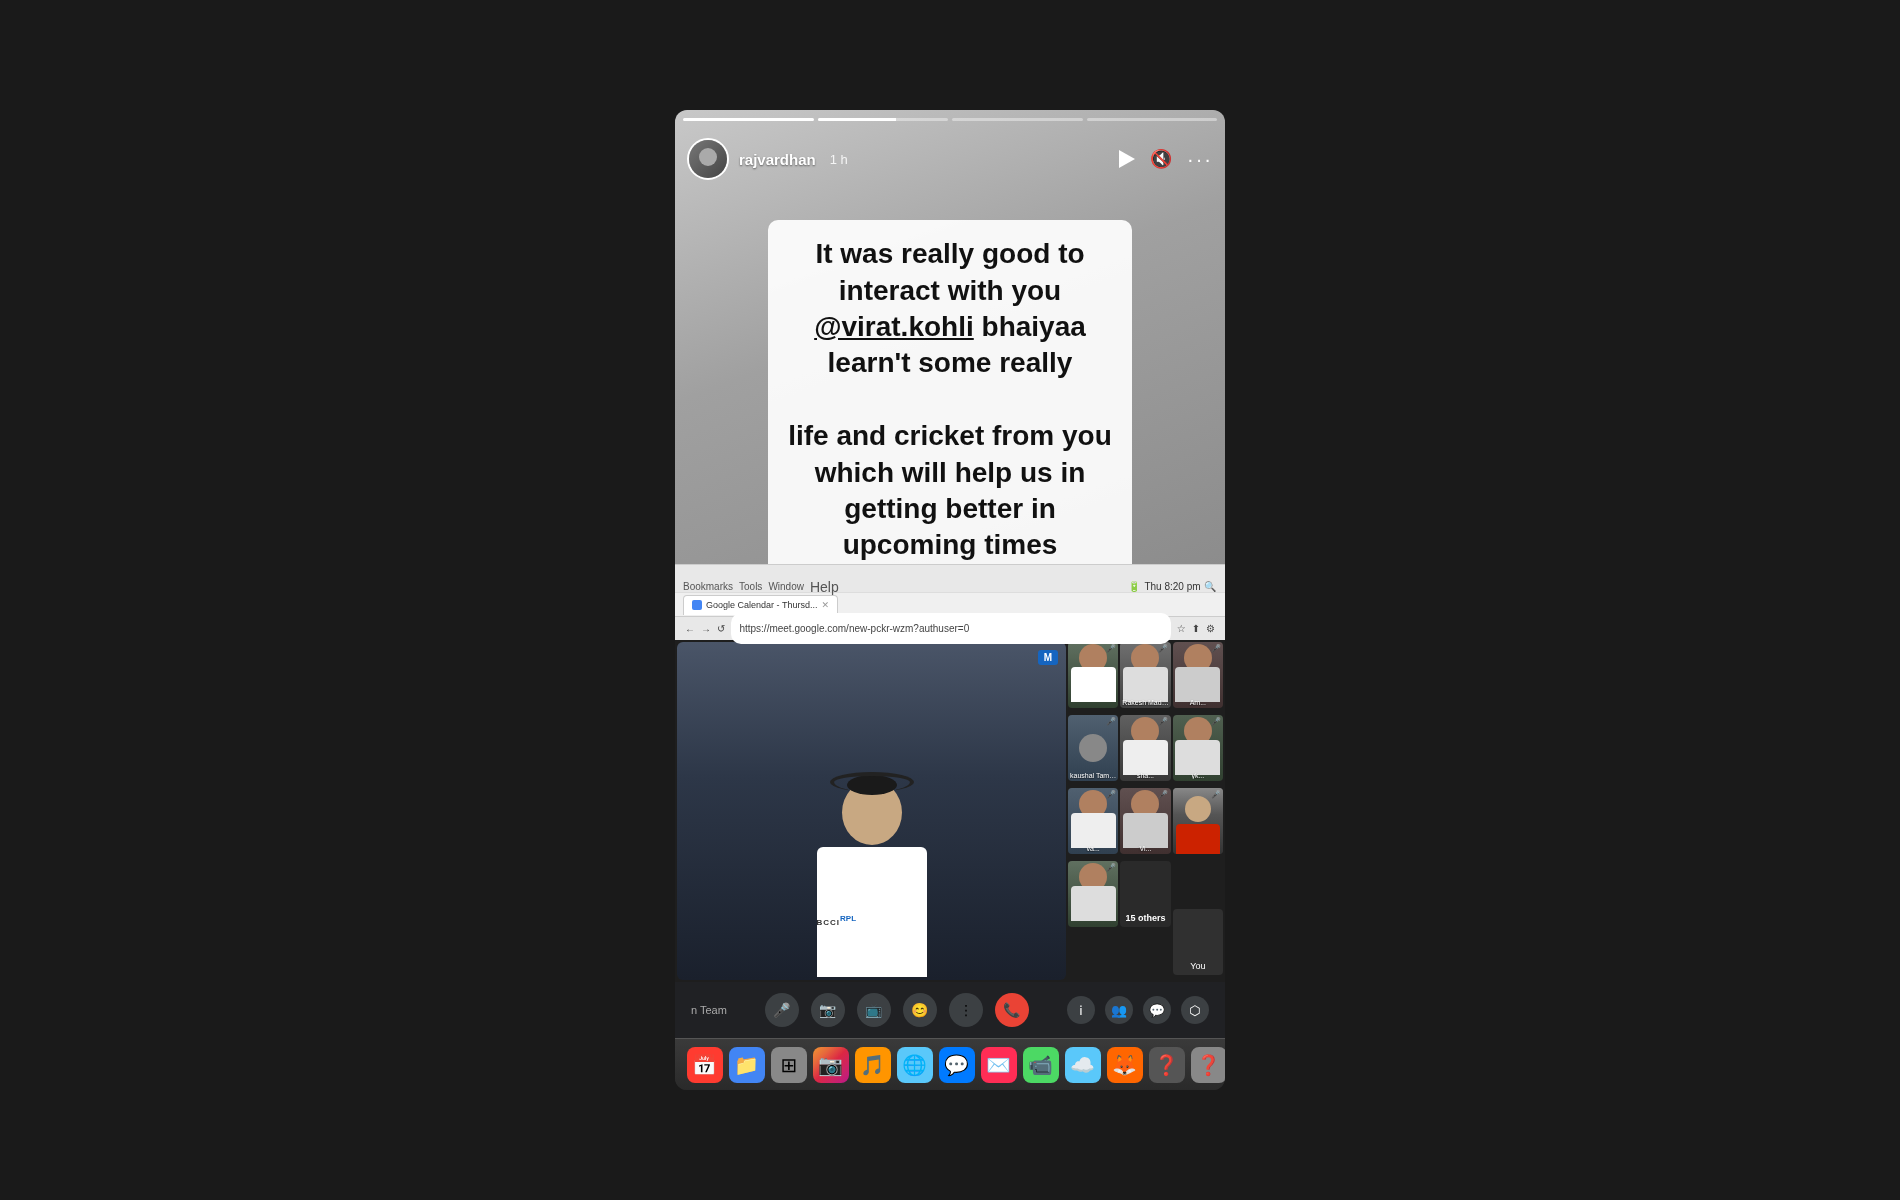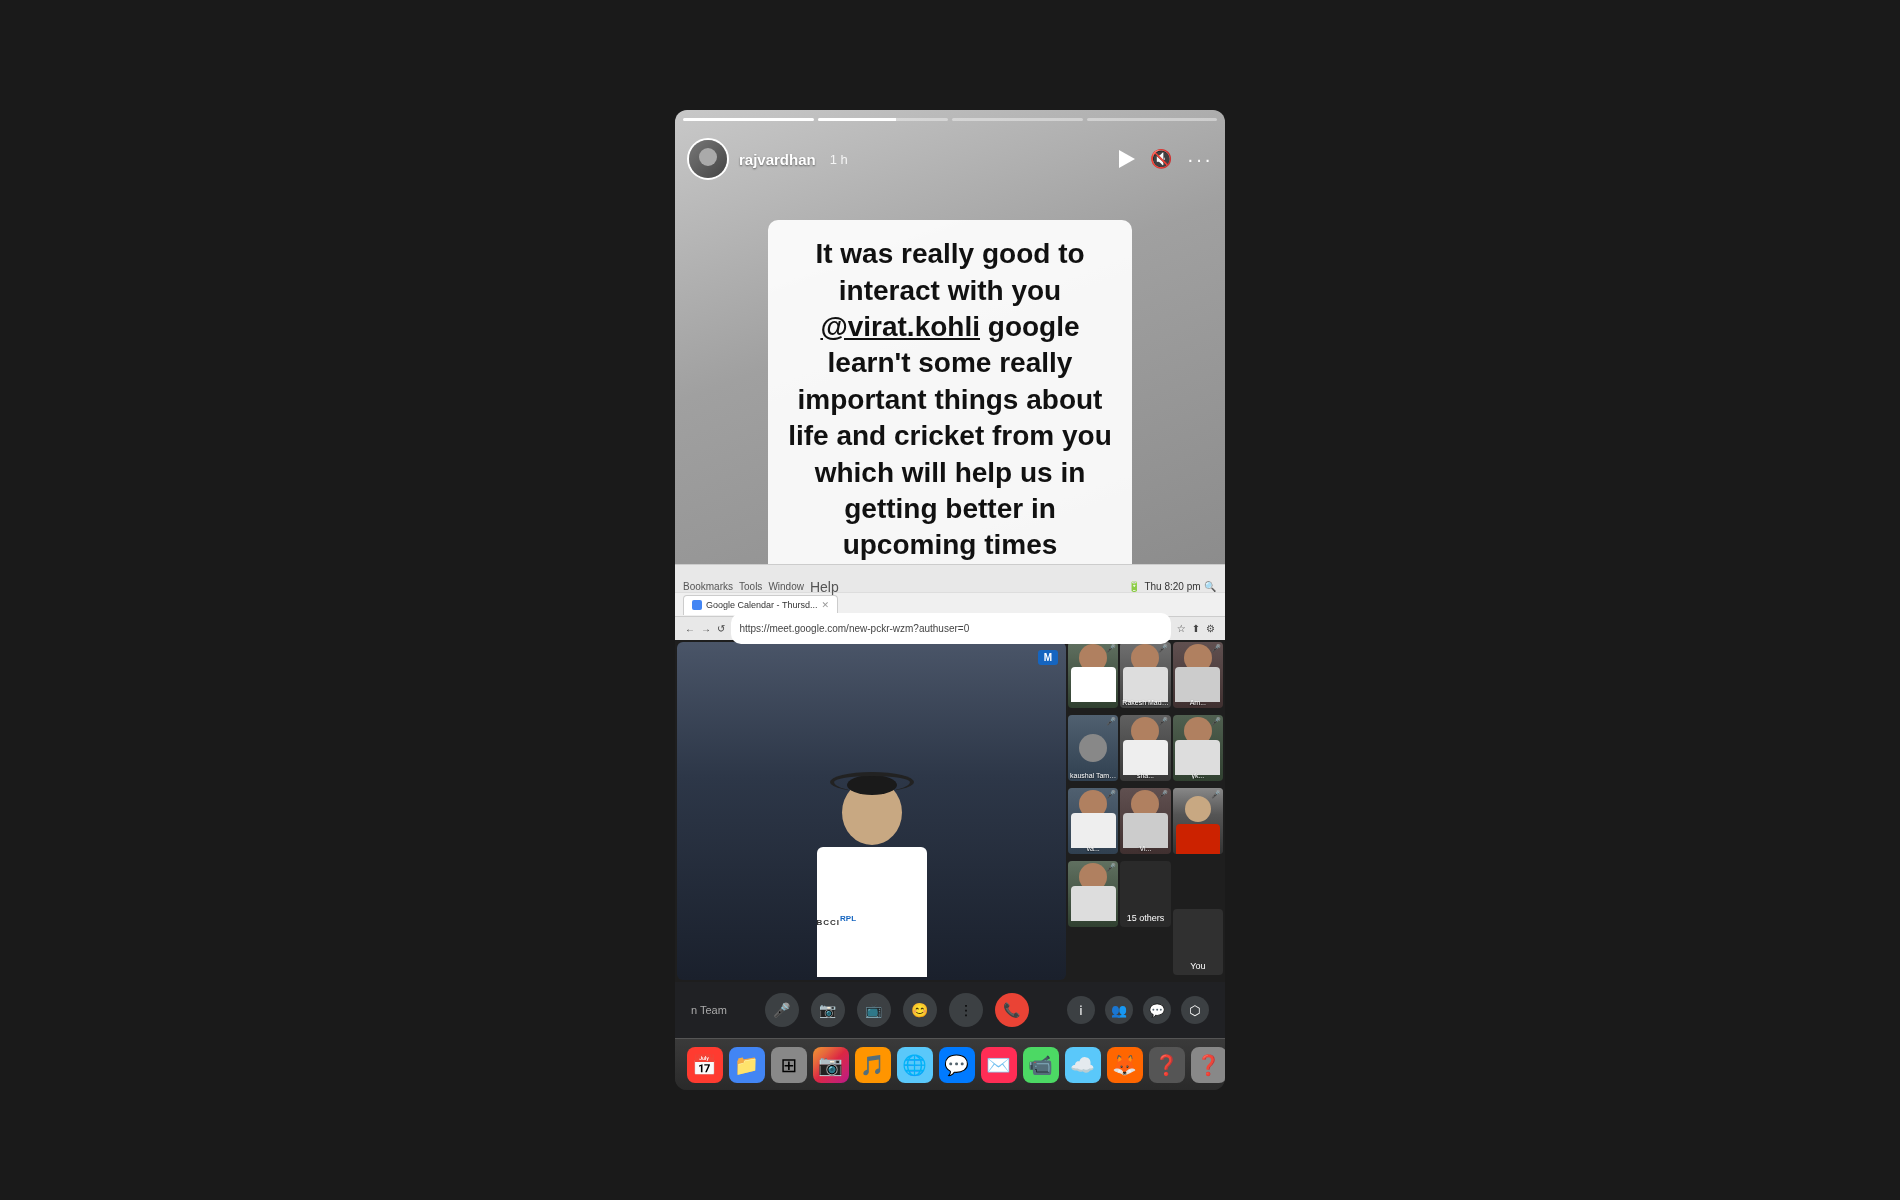--- a/index.html
+++ b/index.html
@@ -384,21 +384,21 @@
       font-size: 8px;
       color: rgba(255,255,255,0.7);
     }
 
     .thumb-bg-1 { background: linear-gradient(180deg, #607060 0%, #304030 100%); }
     .thumb-bg-2 { background: linear-gradient(180deg, #707070 0%, #404040 100%); }
     .thumb-bg-3 { background: linear-gradient(180deg, #605050 0%, #403030 100%); }
     .thumb-bg-4 { background: linear-gradient(180deg, #506070 0%, #304050 100%); }
     .thumb-bg-5 { background: linear-gradient(180deg, #606060 0%, #383838 100%); }
     .thumb-bg-6 { background: linear-gradient(180deg, #506050 0%, #304030 100%); }
-    .thumb-bg-others { background: #2a2a2a; }
+    .thumb-bg-others { background: #2a2a2a; font-weight: bold; }
     .thumb-bg-you { background: #303030; margin-top: 48px; }
 
     .others-text {
       font-size: 9px;
       color: white;
       text-align: center;
       padding: 4px;
     }
 
     
@@ -549,25 +549,24 @@
     </div>
 
     <div class="story-text-overlay">
       <div class="story-caption">
         <div class="caption-text">
           <span>It was really good to</span>
           <br>
           <span>interact with you</span>
           <br>
           <span class="mention">@virat.kohli</span>
-          <span>google</span>
+          <span>bhaiyaa</span>
           <br>
           <span>learn't some really</span>
           <br>
-          <span>important things about</span>
           <br>
           <span>life and cricket from you</span>
           <br>
           <span>which will help us in</span>
           <br>
           <span>getting better in</span>
           <br>
           <span>upcoming times</span>
         </div>
       </div>

